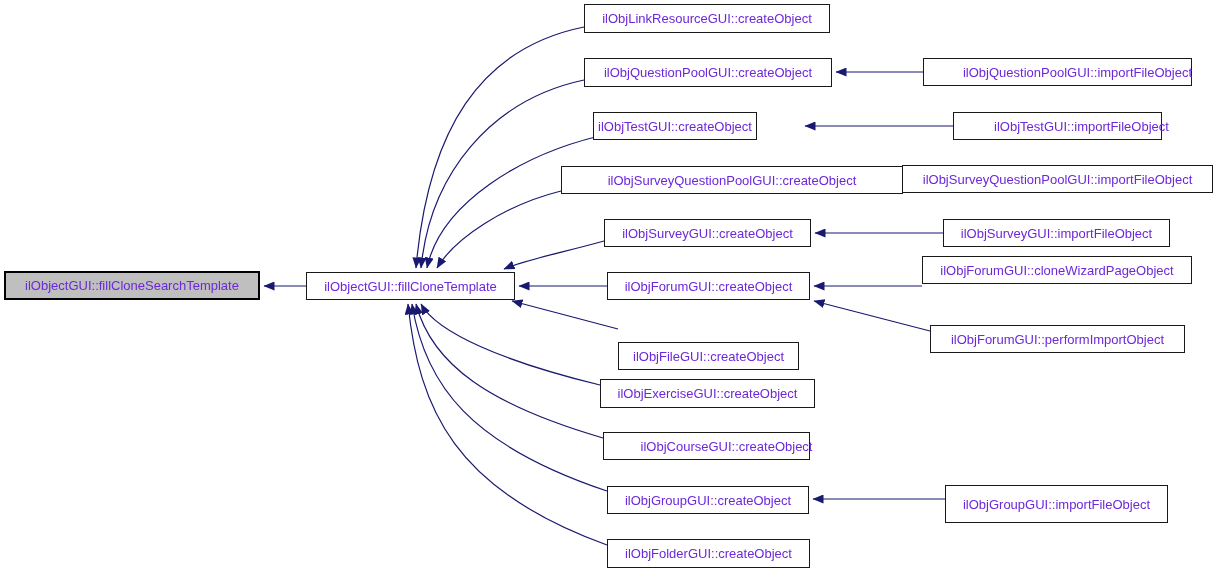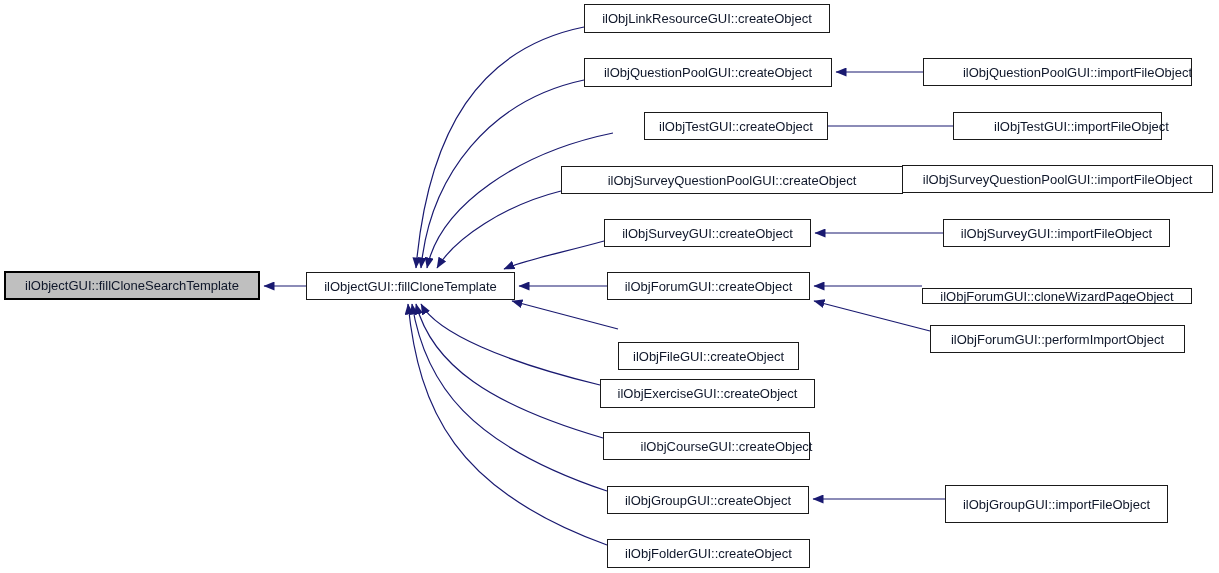--- a/index.html
+++ b/index.html
@@ -10,21 +10,21 @@
     overflow:hidden;
     font-family:"Liberation Sans", sans-serif;
   }
   #edge-layer{position:absolute;left:0;top:0;width:1219px;height:573px;}
   .edge{fill:none;stroke:#191970;stroke-width:1.2px;}
   .node{
     position:absolute;
     box-sizing:border-box;
     border:1px solid #1a1a1a;
     background:#ffffff;
-    color:#0f172a;
+    color:#6d28d9;
     display:flex;align-items:center;justify-content:center;
     font-size:13px;line-height:13px;white-space:nowrap;
     cursor:pointer;
   }
   .node.highlight{
     background:#bfbfbf;
     border-width:2px;
     border-color:#000000;
   }
 </style>
@@ -58,30 +58,30 @@
         <path class="edge" d="M 922 286 L 814 286" marker-end="url(#arrowhead)"></path>
         <path class="edge" d="M 930 331 C 890 321, 852 311, 814 301" marker-end="url(#arrowhead)"></path>
         <path class="edge" d="M 945 499 L 813 499" marker-end="url(#arrowhead)"></path>
       </g>
   </svg>
   <div id="nodes">
       <div class="node highlight" style="left: 4px; top: 271px; width: 256px; height: 29px;">ilObjectGUI::fillCloneSearchTemplate</div>
       <div class="node" style="left: 306px; top: 272px; width: 209px; height: 28px;">ilObjectGUI::fillCloneTemplate</div>
       <div class="node" style="left: 584px; top: 4px; width: 246px; height: 29px;">ilObjLinkResourceGUI::createObject</div>
       <div class="node" style="left: 584px; top: 58px; width: 248px; height: 29px;">ilObjQuestionPoolGUI::createObject</div>
-      <div class="node" style="left: 644px; top: 112px; width: 184px; height: 28px;">ilObjTestGUI::createObject</div>
+      <div class="node" style="left: 593px; top: 112px; width: 164px; height: 28px;">ilObjTestGUI::createObject</div>
       <div class="node" style="left: 561px; top: 166px; width: 342px; height: 28px;">ilObjSurveyQuestionPoolGUI::createObject</div>
       <div class="node" style="left: 604px; top: 219px; width: 207px; height: 28px;">ilObjSurveyGUI::createObject</div>
       <div class="node" style="left: 607px; top: 272px; width: 203px; height: 28px;">ilObjForumGUI::createObject</div>
       <div class="node" style="left: 618px; top: 326px; width: 181px; height: 28px; margin-top: 16px;">ilObjFileGUI::createObject</div>
       <div class="node" style="left: 600px; top: 379px; width: 215px; height: 29px;">ilObjExerciseGUI::createObject</div>
       <div class="node" style="left: 603px; top: 432px; width: 207px; height: 28px; padding-left: 40px;">ilObjCourseGUI::createObject</div>
       <div class="node" style="left: 607px; top: 486px; width: 202px; height: 28px;">ilObjGroupGUI::createObject</div>
       <div class="node" style="left: 607px; top: 539px; width: 203px; height: 29px;">ilObjFolderGUI::createObject</div>
       <div class="node" style="left: 923px; top: 58px; width: 269px; height: 28px; padding-left: 40px;">ilObjQuestionPoolGUI::importFileObject</div>
       <div class="node" style="left: 953px; top: 112px; width: 209px; height: 28px; padding-left: 48px;">ilObjTestGUI::importFileObject</div>
       <div class="node" style="left: 902px; top: 165px; width: 311px; height: 28px;">ilObjSurveyQuestionPoolGUI::importFileObject</div>
       <div class="node" style="left: 943px; top: 219px; width: 227px; height: 28px;">ilObjSurveyGUI::importFileObject</div>
-      <div class="node" style="left: 922px; top: 288px; width: 270px; height: 16px;">ilObjForumGUI::cloneWizardPageObject</div>
+      <div class="node" style="left: 922px; top: 256px; width: 270px; height: 28px;">ilObjForumGUI::cloneWizardPageObject</div>
       <div class="node" style="left: 930px; top: 325px; width: 255px; height: 28px;">ilObjForumGUI::performImportObject</div>
       <div class="node" style="left: 945px; top: 485px; width: 223px; height: 38px;">ilObjGroupGUI::importFileObject</div>
     </div>
 </div>
 
 </body></html>

